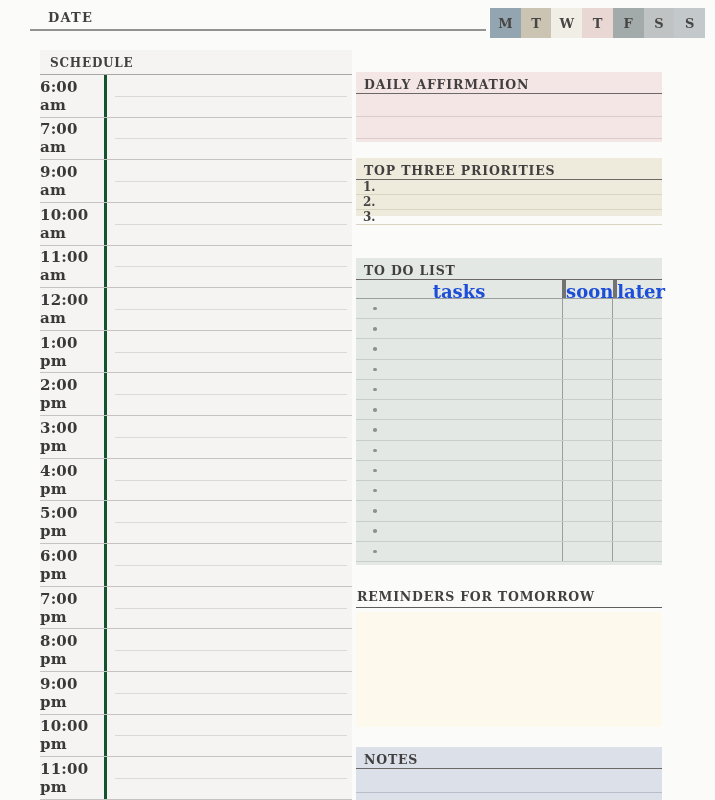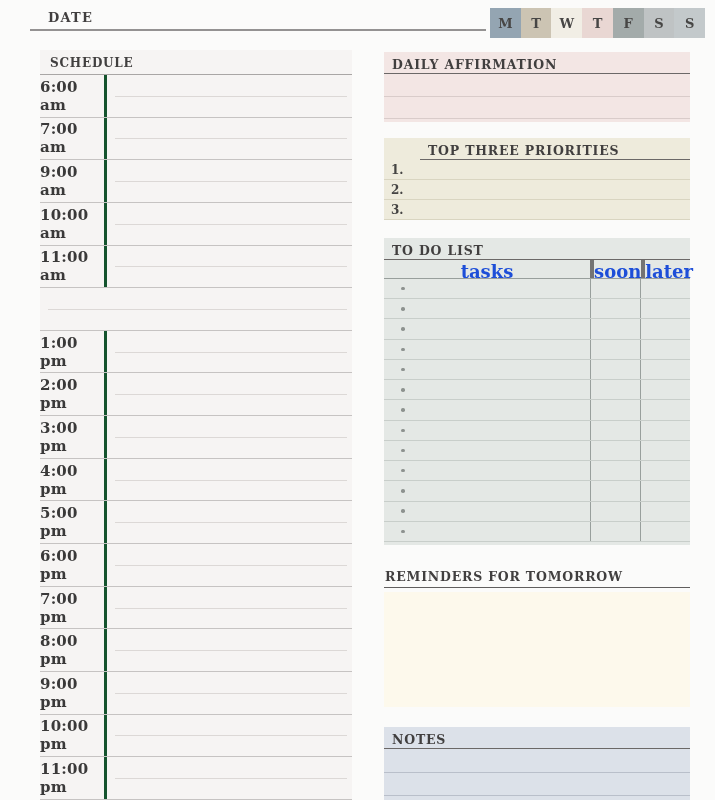--- a/index.html
+++ b/index.html
@@ -49,32 +49,32 @@
     display:flex; align-items:center; justify-content:center;
     font-size:15px; font-weight:600; color:#3a3939; letter-spacing:0.2px;
   }
   .write { flex:1; position:relative; }
   .write::after {
     content:""; position:absolute; left:8px; right:5px; top:50%;
     border-top:1px solid #dcd8d6;
   }
 
   
-  .panel { position:absolute; left:384px; width:306px; }
+  .panel { position:absolute; left:356px; width:306px;margin-top:20px; }
   .sec-title {
     height:22px; padding:5px 0 0 8px;
     font-size:12.5px; font-weight:600; letter-spacing:0.8px; color:#413f3f;
     border-bottom:1.5px solid #6b6867;
   }
 
   .aff { top:52px; height:70px; }
   .aff-lines { position:absolute; top:22px; bottom:3px; left:0; right:0; display:flex; flex-direction:column; }
   .aff-line { flex:1; border-bottom:1px solid #d9ccca; }
 
-  .pri { top:138px; height:82px;padding-left:36px; }
+  .pri { top:138px; height:58px; }
   .pri-rows { position:absolute; top:22px; bottom:0; left:0; right:0; display:flex; flex-direction:column; }
   .pri-row {
     flex:1; border-bottom:1px solid #d9d5c1;
     display:flex; align-items:center; padding-left:7px;
     font-size:12px; font-weight:600; color:#454443;
   }
 
   .todo { top:238px; height:307px; }
   .todo-table { position:absolute; top:22px; bottom:3px; left:0; right:0; display:flex; flex-direction:column; }
   .todo-head { height:19px; display:flex; border-bottom:1px solid #989f9c; }
@@ -131,20 +131,21 @@
     </div>
       <div class="srow">
       <div class="time">10:00 am</div>
       <div class="write"></div>
     </div>
       <div class="srow">
       <div class="time">11:00 am</div>
       <div class="write"></div>
     </div>
       <div class="srow">
+      <div class="time">12:00 am</div>
       <div class="write"></div>
     </div>
       <div class="srow">
       <div class="time">1:00 pm</div>
       <div class="write"></div>
     </div>
       <div class="srow">
       <div class="time">2:00 pm</div>
       <div class="write"></div>
     </div>

